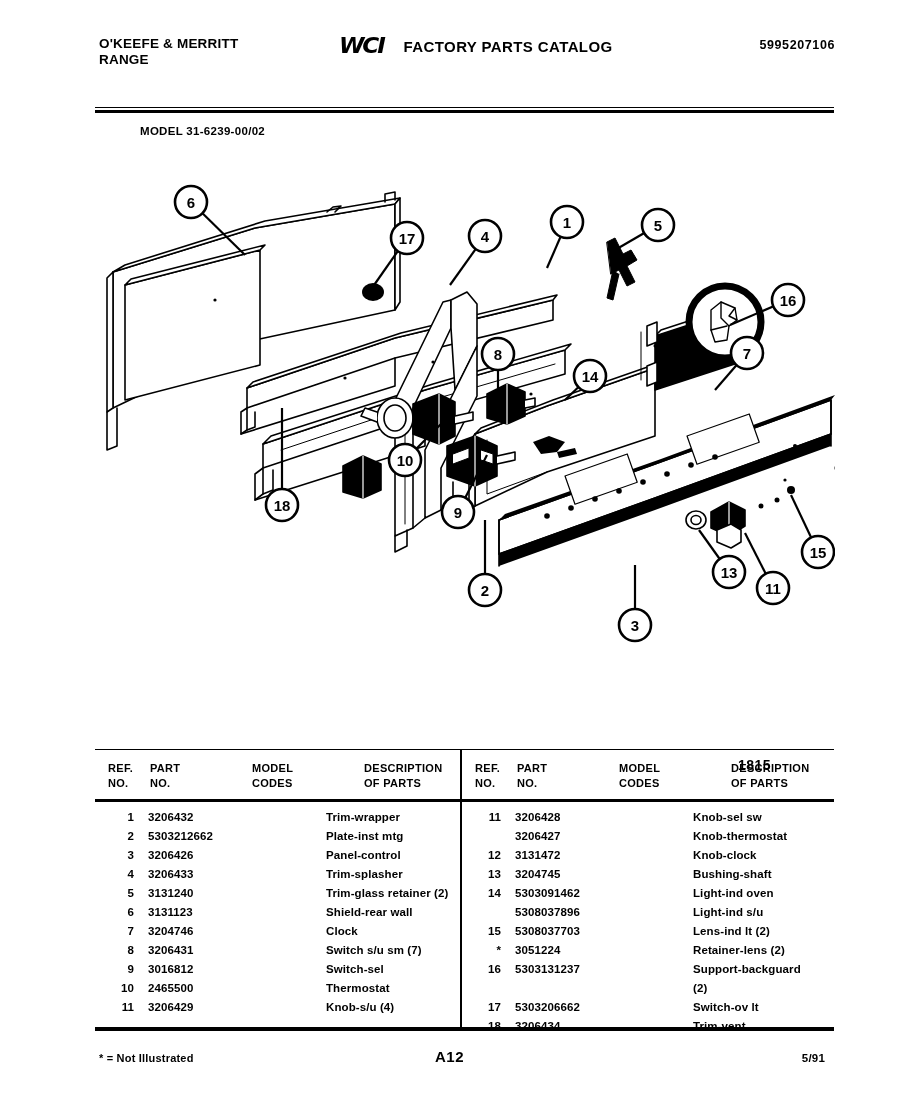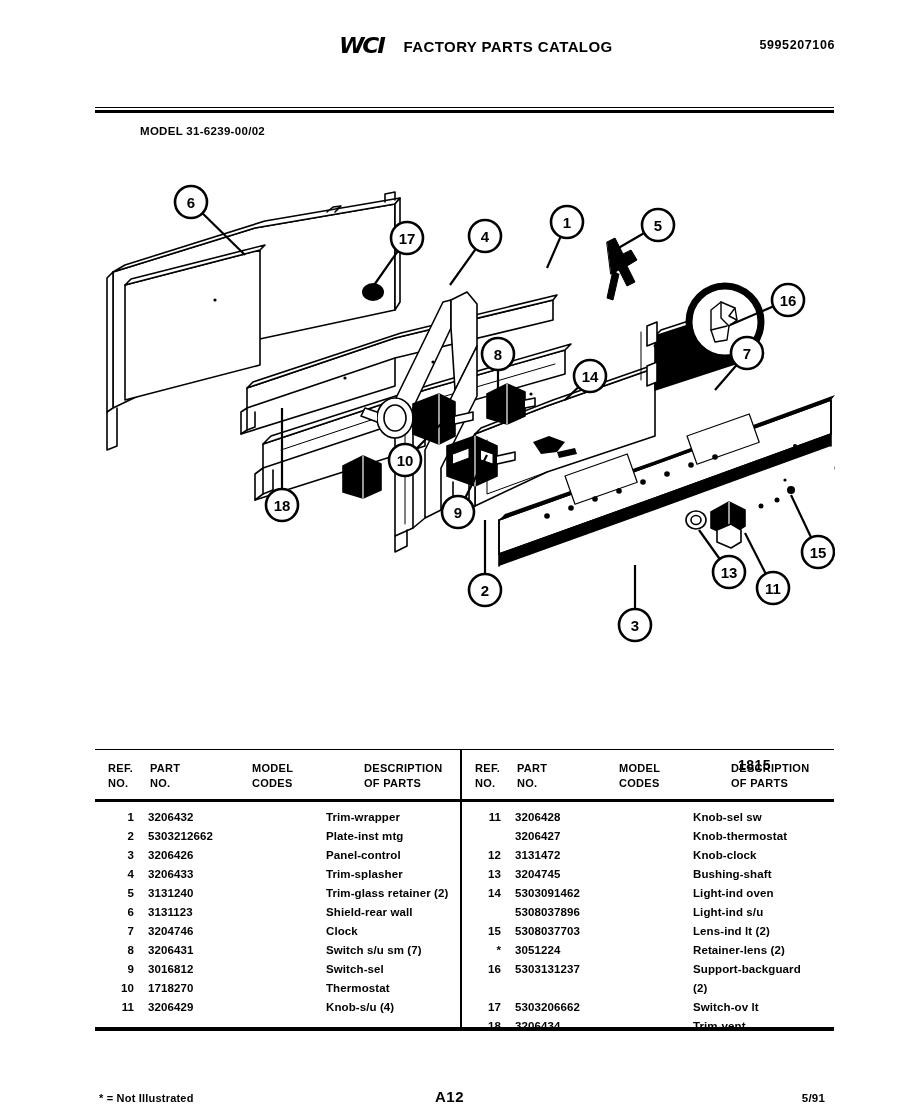--- a/index.html
+++ b/index.html
@@ -213,21 +213,20 @@
   .c-model { left: 150px; }
   .c-desc  { left: 226px; }
 
   
   .footer {
     position: absolute;
     left: 95px;
     top: 1048px;
     width: 740px;
     height: 24px;
-    margin-top: 40px;
   }
   .foot-note {
     position: absolute;
     left: 4px; top: 4px;
     font-size: 11px;
     font-weight: bold;
     letter-spacing: 0.2px;
   }
   .foot-page {
     position: absolute;
@@ -253,20 +252,24 @@
     fill: #000;
   }
   .speck { fill: #000; }
 </style>
 </head>
 <body>
 
 <div class="page">
 
   <div class="header">
+    <div class="brand">
+      <div>O'KEEFE &amp; MERRITT</div>
+      <div>RANGE</div>
+    </div>
 
     <div class="catalog-title-wrap">
       <span class="wci-logo">WCI</span>
       <span class="catalog-title">FACTORY PARTS CATALOG</span>
     </div>
 
     <div class="catalog-number">5995207106</div>
   </div>
 
   <div class="rule-thin"></div>
@@ -624,21 +627,21 @@
             <div class="cell c-desc">Switch s/u sm (7)</div>
           </div>
           <div class="trow">
             <div class="cell c-ref">9</div>
             <div class="cell c-part">3016812</div>
             <div class="cell c-model"></div>
             <div class="cell c-desc">Switch-sel</div>
           </div>
           <div class="trow">
             <div class="cell c-ref">10</div>
-            <div class="cell c-part">1718270</div>
+            <div class="cell c-part">2465500</div>
             <div class="cell c-model"></div>
             <div class="cell c-desc">Thermostat</div>
           </div>
           <div class="trow">
             <div class="cell c-ref">11</div>
             <div class="cell c-part">3206429</div>
             <div class="cell c-model"></div>
             <div class="cell c-desc">Knob-s/u (4)</div>
           </div>
         </div>

